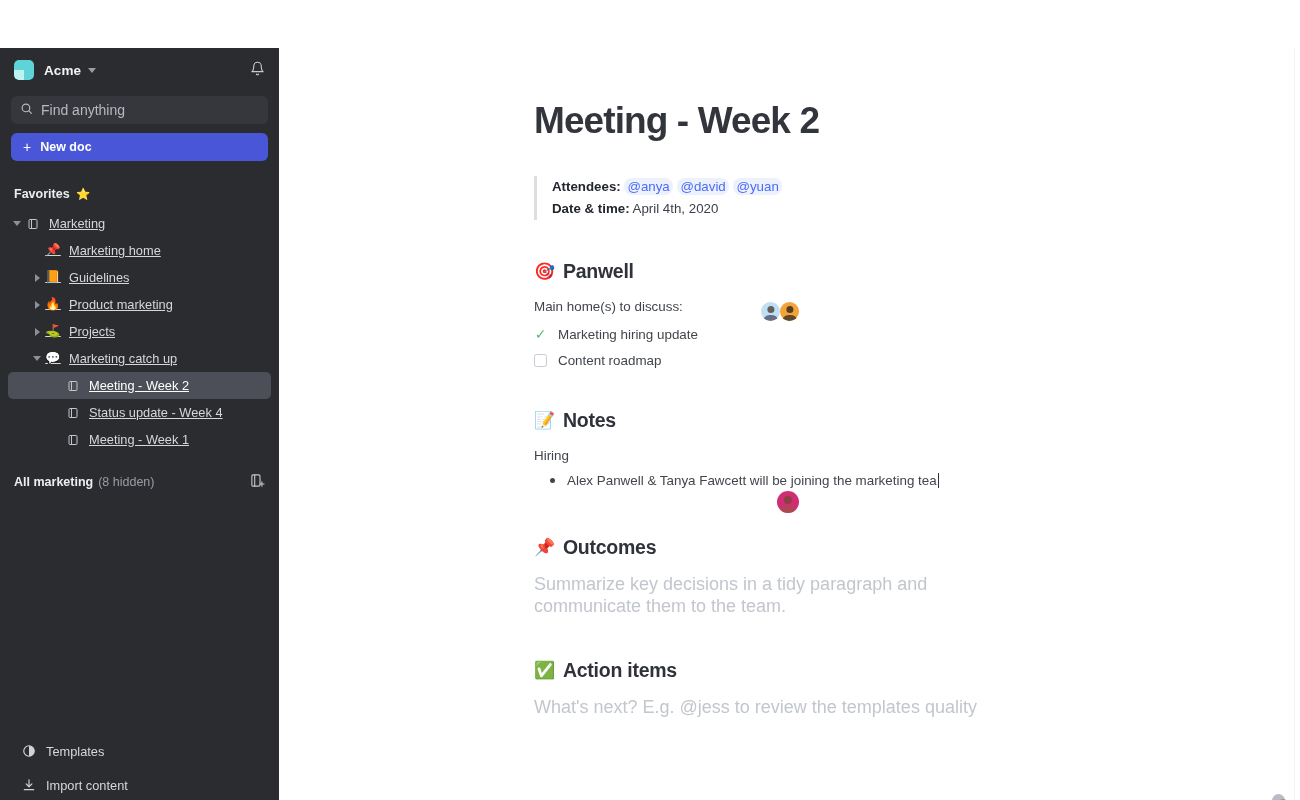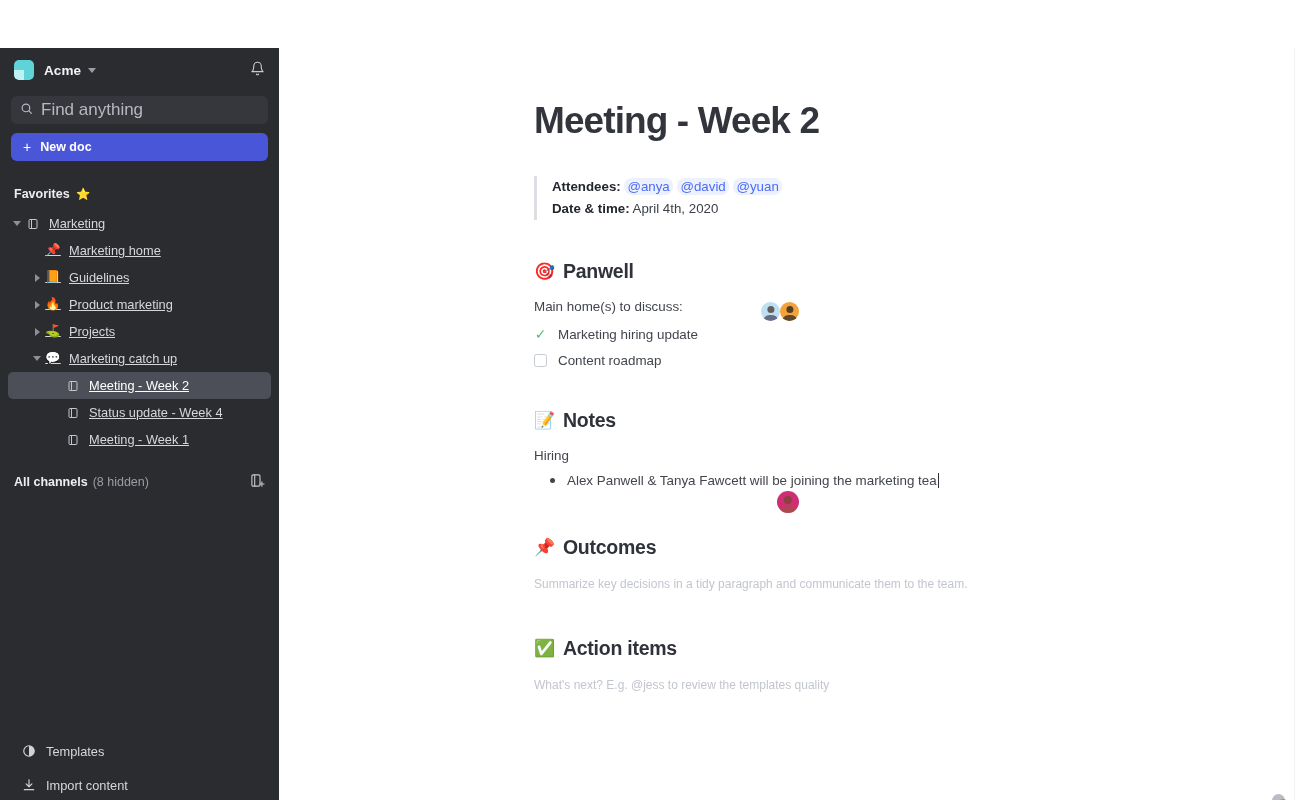--- a/index.html
+++ b/index.html
@@ -48,21 +48,21 @@
   .bell { margin-left: auto; color: #c7cace; }
 
   .search-box {
     margin: 4px 11px 0 11px;
     height: 28px; border-radius: 6px;
     background: #35373c;
     display: flex; align-items: center;
     padding: 0 9px;
   }
   .search-box .ph {
-    font-size: 17px; color: #b6b9bf; margin-left: 8px;
+    font-size: 14px; color: #b6b9bf; margin-left: 8px;
   }
   .new-doc {
     margin: 9px 11px 0 11px;
     height: 28px; border-radius: 6px;
     background: #4a56d8;
     display: flex; align-items: center; justify-content: flex-start;
     padding: 0 12px;
     color: #fff; font-size: 12.5px; font-weight: bold;
     cursor: pointer;
   }
@@ -149,21 +149,21 @@
     font-size: 19.5px; font-weight: bold; color: #2f323a;
     letter-spacing: -.25px;
   }
   .h2 .emj { font-size: 17px; margin-right: 8px; line-height: 1; }
   .ag-h2 { margin-top: 40px; }
   .nt-h2 { margin-top: 38px; }
   .oc-h2 { margin-top: 44px; }
   .ai-h2 { margin-top: 42px; }
 
   .ptext { font-size: 13.4px; color: #41454c; margin-top: 13px; line-height: 21px; }
-  .placeholder { font-size: 12px; color: #c2c6cd; margin-top: 14px; line-height: 22px; max-width: 490px; }
+  .placeholder { font-size: 18px; color: #c2c6cd; margin-top: 14px; line-height: 22px; max-width: 490px; }
 
   .checks { margin-top: 6px; }
   .chk-row { display: flex; align-items: center; height: 22px; margin-top: 4px; }
   .chk-mark {
     width: 13px; flex: 0 0 13px; text-align: center;
     color: #53c07a; font-size: 14px; line-height: 1;
   }
   .chk-box {
     width: 13px; height: 13px; flex: 0 0 13px;
     border: 1.4px solid #c6cad1; border-radius: 2.5px;
@@ -327,21 +327,21 @@
             <svg width="12" height="12" viewBox="0 0 24 24" fill="none" stroke="currentColor" stroke-width="2">
               <rect x="4" y="3" width="16" height="18" rx="2"></rect>
               <line x1="9" y1="3" x2="9" y2="21"></line>
             </svg>
           </span>
           <span class="lbl">Meeting - Week 1</span>
         </div>
       </div>
 
     <div class="allch">
-      <span class="b">All channels</span>
+      <span class="b">All marketing</span>
       <span class="m">(8 hidden)</span>
       <span class="addbtn">
         <svg width="15" height="15" viewBox="0 0 24 24" fill="none" stroke="currentColor" stroke-width="1.8" stroke-linecap="round">
           <rect x="3" y="3" width="13" height="18" rx="2"></rect>
             <line x1="7.5" y1="3" x2="7.5" y2="21"></line>
           <line x1="19" y1="14" x2="19" y2="21"></line>
             <line x1="15.5" y1="17.5" x2="22.5" y2="17.5"></line>
         </svg>
       </span>
     </div>

